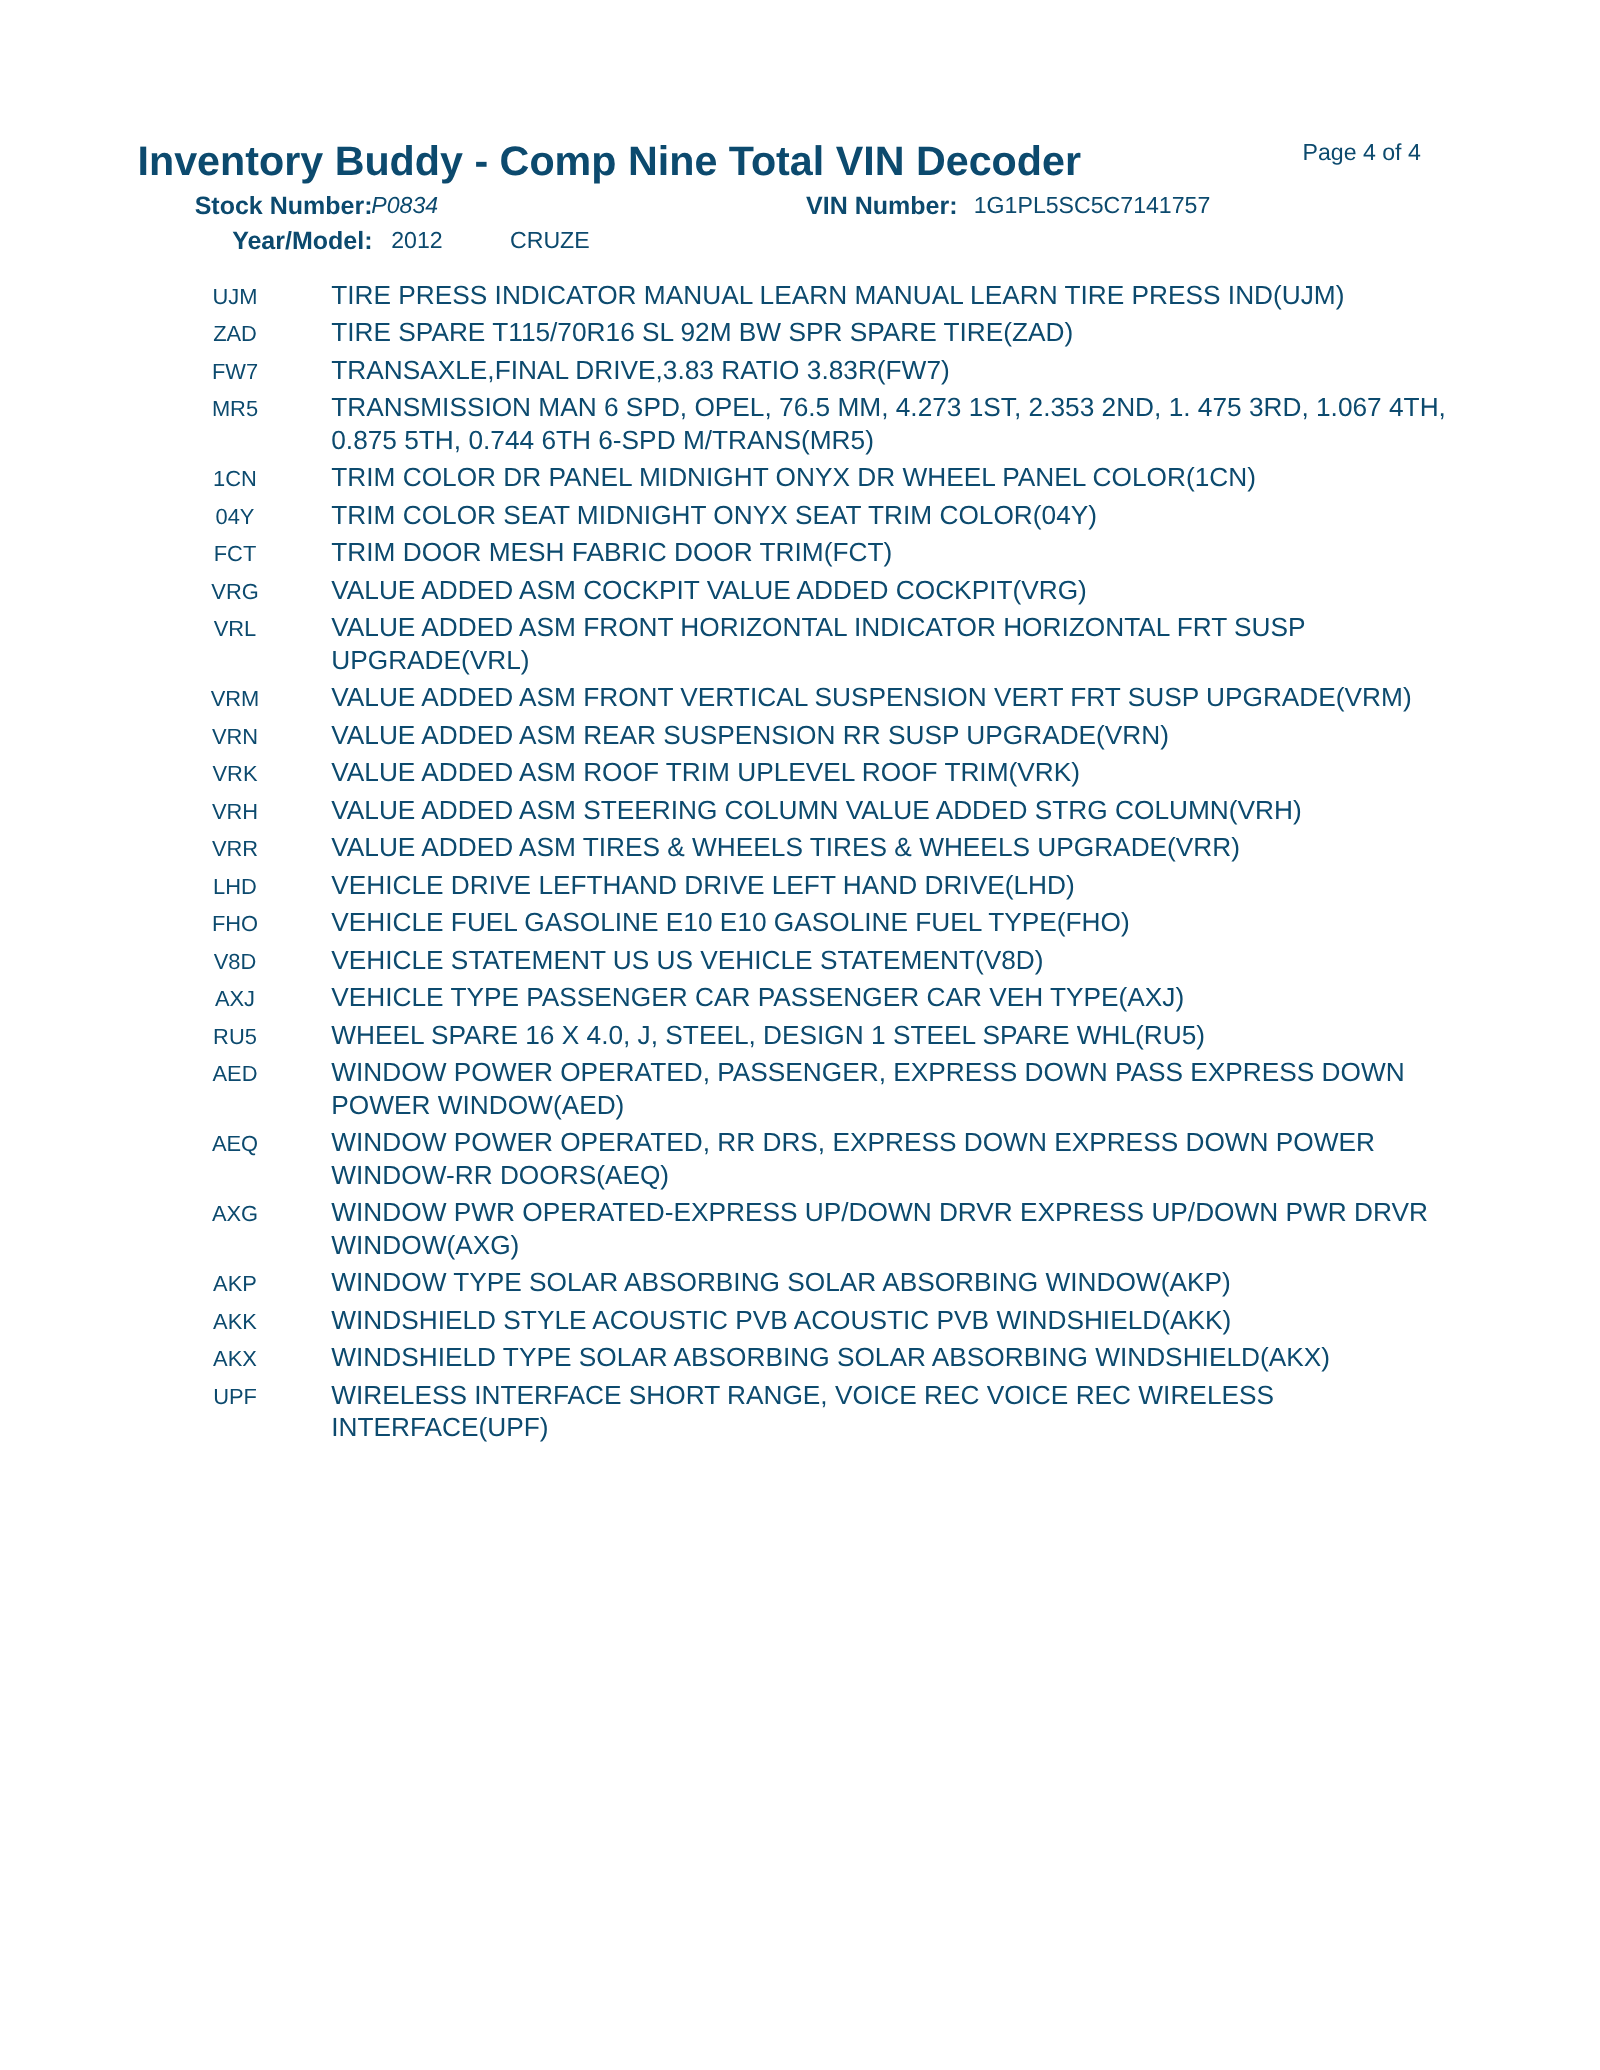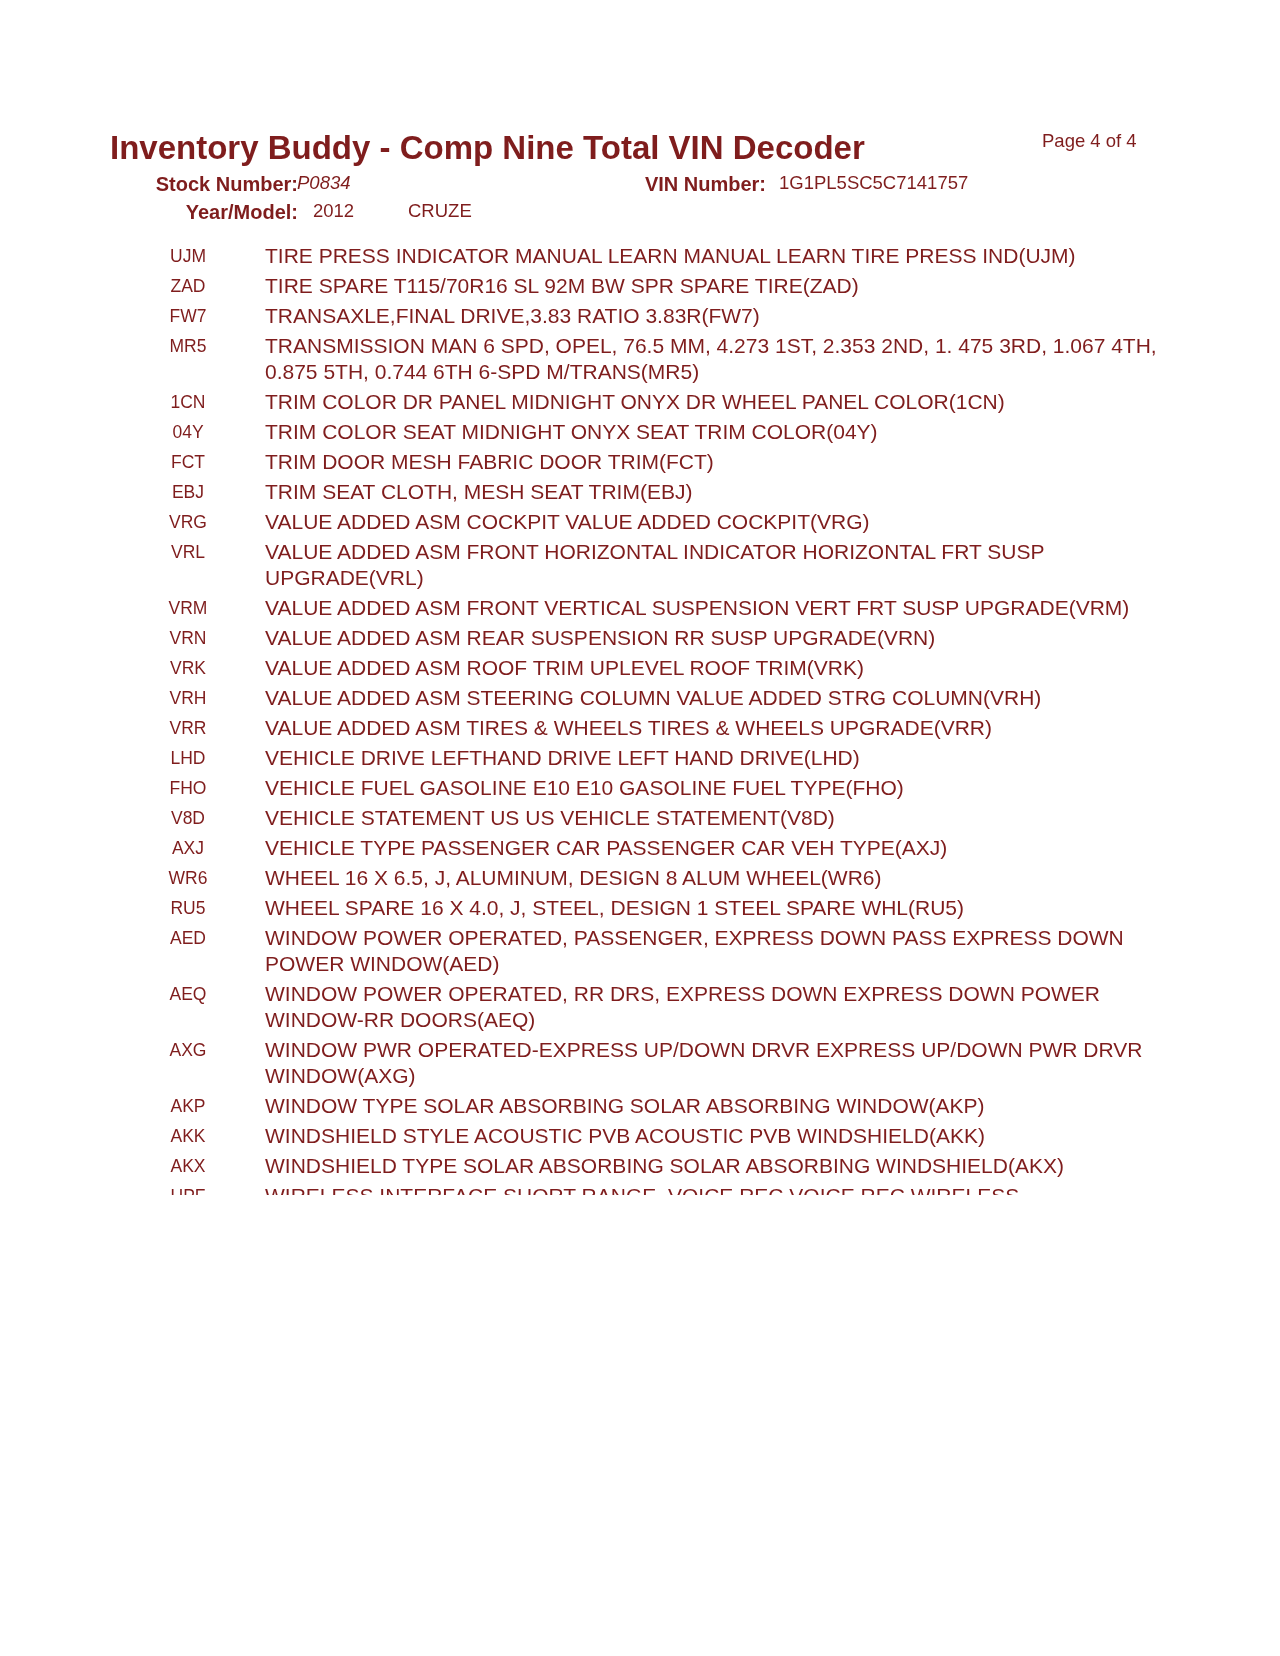--- a/index.html
+++ b/index.html
@@ -5,24 +5,23 @@
   html, body {
     margin: 0;
     padding: 0;
     background: #ffffff;
   }
   .page {
     position: relative;
     width: 1280px;
     height: 1176px;
     background: #ffffff;
-    color: #7f1d1d;
+    color: #0c4a6e;
     font-family: "Liberation Sans", sans-serif;
     overflow: hidden;
-    margin-top: 19px;
   }
   .title {
     position: absolute;
     left: 110px;
     top: 110px;
     margin: 0;
     font-size: 33px;
     font-weight: 700;
     line-height: 1.15;
     white-space: nowrap;
@@ -128,24 +127,20 @@
   <div class="option-row">
     <div class="option-code">04Y</div>
     <div class="option-desc">TRIM COLOR SEAT MIDNIGHT ONYX SEAT TRIM COLOR(04Y)</div>
   </div>
 
   <div class="option-row">
     <div class="option-code">FCT</div>
     <div class="option-desc">TRIM DOOR MESH FABRIC DOOR TRIM(FCT)</div>
   </div>
 
-  <div class="option-row">
-    <div class="option-code">EBJ</div>
-    <div class="option-desc">TRIM SEAT CLOTH, MESH SEAT TRIM(EBJ)</div>
-  </div>
 
   <div class="option-row">
     <div class="option-code">VRG</div>
     <div class="option-desc">VALUE ADDED ASM COCKPIT VALUE ADDED COCKPIT(VRG)</div>
   </div>
 
   <div class="option-row">
     <div class="option-code">VRL</div>
     <div class="option-desc">VALUE ADDED ASM FRONT HORIZONTAL INDICATOR HORIZONTAL FRT SUSP
 UPGRADE(VRL)</div>
@@ -189,24 +184,20 @@
   <div class="option-row">
     <div class="option-code">V8D</div>
     <div class="option-desc">VEHICLE STATEMENT US US VEHICLE STATEMENT(V8D)</div>
   </div>
 
   <div class="option-row">
     <div class="option-code">AXJ</div>
     <div class="option-desc">VEHICLE TYPE PASSENGER CAR PASSENGER CAR VEH TYPE(AXJ)</div>
   </div>
 
-  <div class="option-row">
-    <div class="option-code">WR6</div>
-    <div class="option-desc">WHEEL 16 X 6.5, J, ALUMINUM, DESIGN 8 ALUM WHEEL(WR6)</div>
-  </div>
 
   <div class="option-row">
     <div class="option-code">RU5</div>
     <div class="option-desc">WHEEL SPARE 16 X 4.0, J, STEEL, DESIGN 1 STEEL SPARE WHL(RU5)</div>
   </div>
 
   <div class="option-row">
     <div class="option-code">AED</div>
     <div class="option-desc">WINDOW POWER OPERATED, PASSENGER, EXPRESS DOWN PASS EXPRESS DOWN
 POWER WINDOW(AED)</div>

